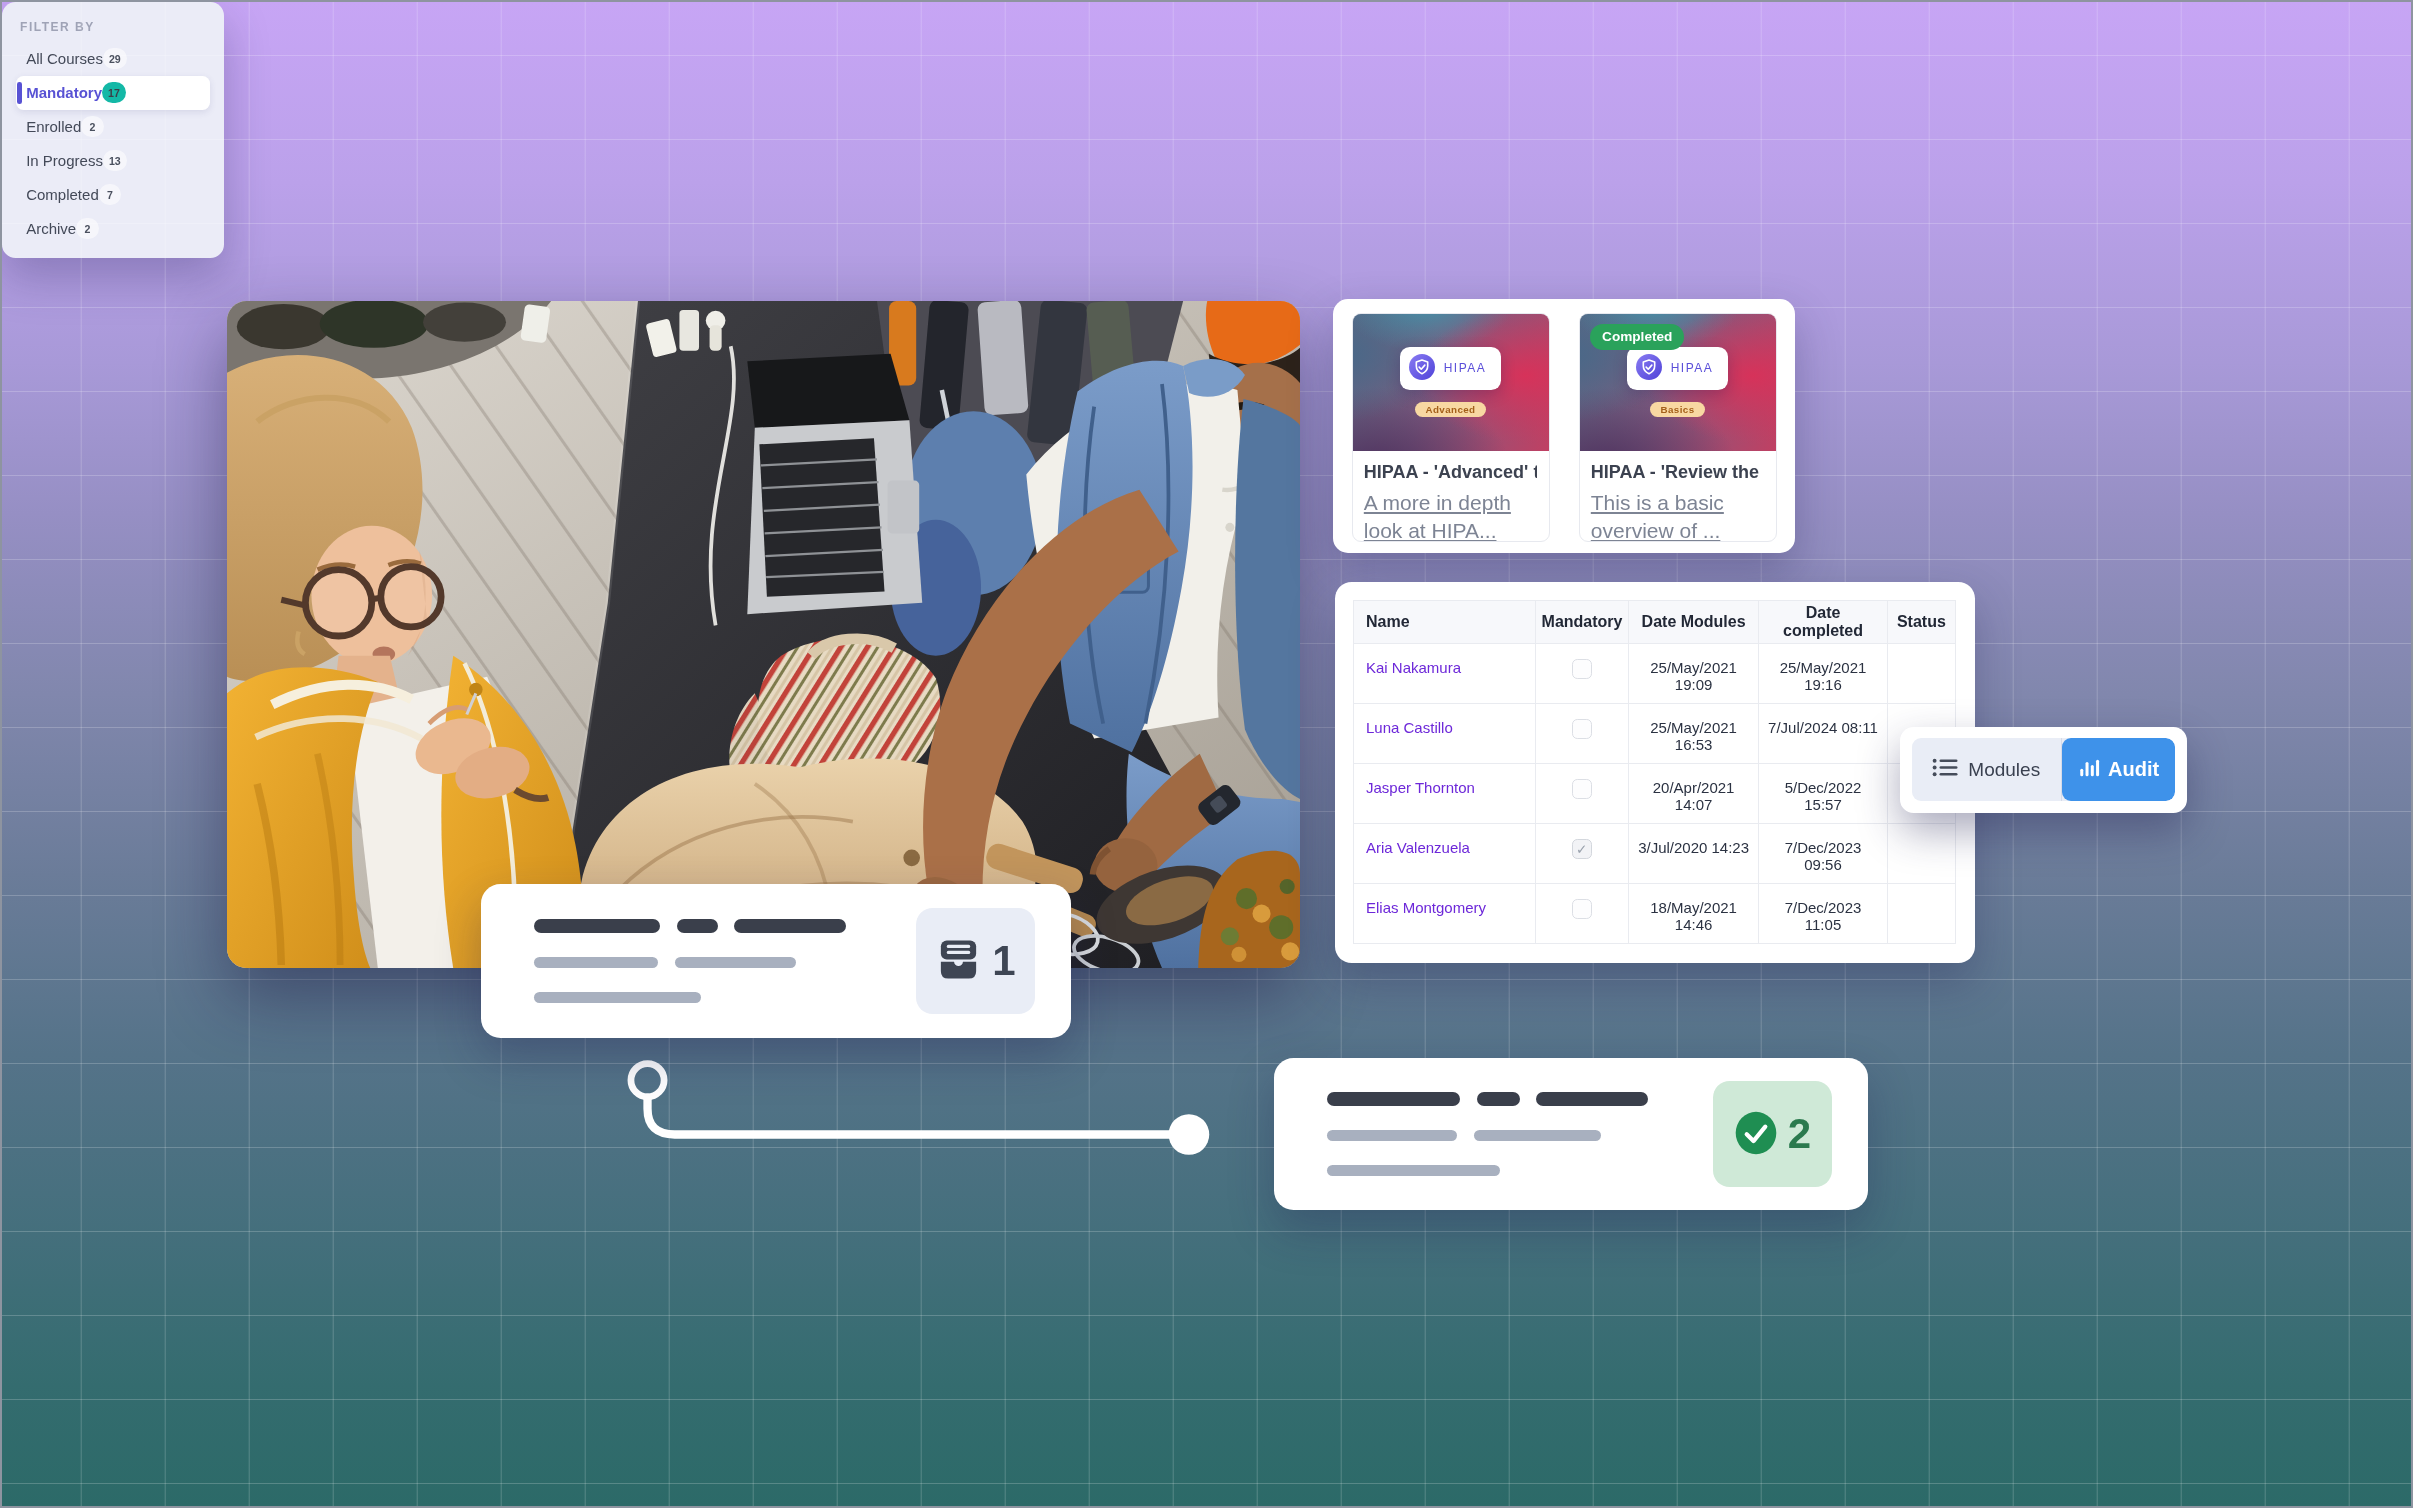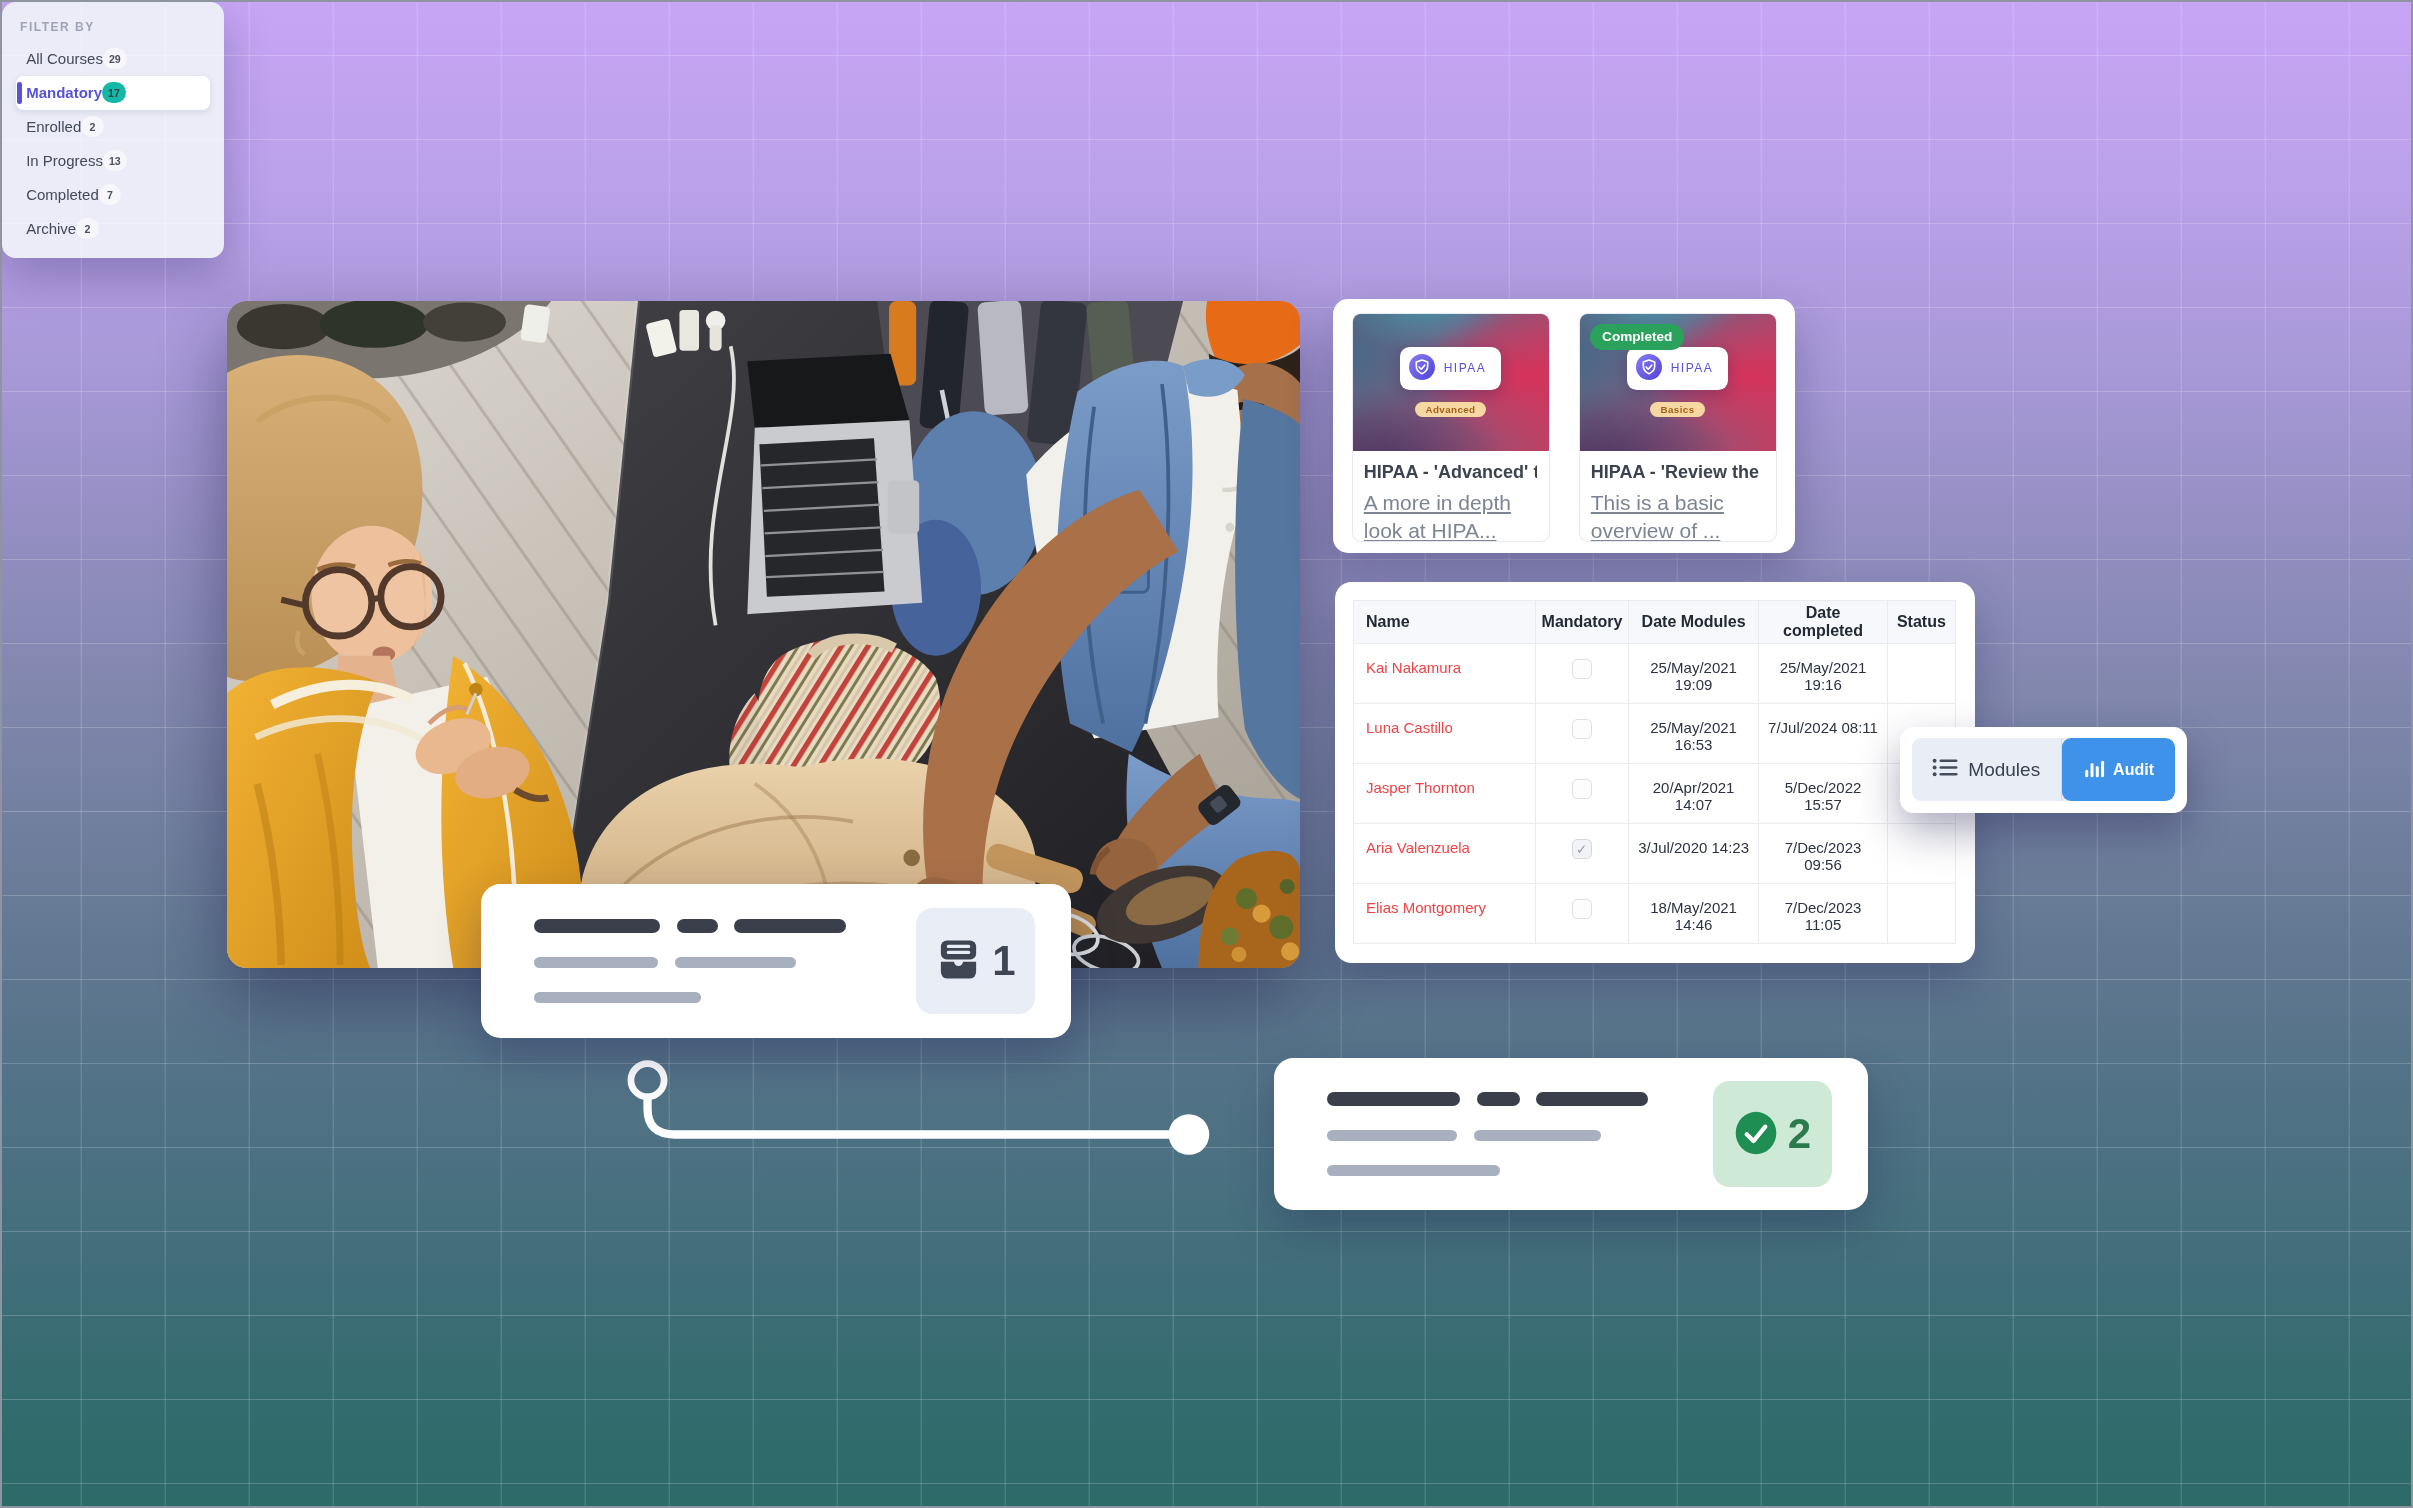--- a/index.html
+++ b/index.html
@@ -113,21 +113,21 @@
   .table-card { left: 1333px; top: 580px; width: 640px; height: 381px; border-radius: 16.6px; z-index: 3; padding: 18px; }
   table.enroll { width: 603px; border-collapse: collapse; table-layout: fixed; }
   .enroll th, .enroll td { border: 1.5px solid #e9ebf0; }
   .enroll th {
     background: #f7f8fb; height: 38px; font-size: 16px; font-weight: 700; color: #222836;
     text-align: center; padding: 3px 6px;
   }
   .enroll th.col-name { text-align: left; padding-left: 12px; }
   .enroll td { height: 60px; vertical-align: top; padding: 15px 6px 6px; font-size: 15px; color: #2b3242; text-align: center; }
   .enroll td.cell-name { text-align: left; padding-left: 12px; }
-  .enroll a.name-link { color: #ef4444; text-decoration: none; cursor: pointer; margin-top: 46px; }
+  .enroll a.name-link { color: #6d28d9; text-decoration: none; cursor: pointer; margin-top: 46px; }
   .col-name { width: 181px; } .col-mand { width: 93px; } .col-enr { width: 130px; } .col-comp { width: 128px; } .col-status { width: 68px; }
   .checkbox {
     width: 19.6px; height: 19.6px; border: 1.5px solid #dcdfe5; border-radius: 5.3px;
     background: #fdfdfe; display: inline-flex; align-items: center; justify-content: center;
     cursor: pointer;
   }
   .checkbox.checked { background: #f2f3f6; border-color: #d3d7dd; }
   .checkbox.checked::after { content: "\2713"; font-size: 13.6px; color: #9aa2ad; }
 
   
@@ -135,21 +135,21 @@
   .seg { display: flex; height: 63px; height: 63px; }
   .seg { background: #e9edf6; border-radius: 9px; overflow: hidden; height: 63px; }
   .seg-modules {
     flex: 1 1 auto; display: flex; align-items: center; justify-content: center; gap: 9px;
     color: #3a4150; font-size: 19px; cursor: pointer;
   }
   .seg-divider { width: 1.5px; background: #d6dbe8; }
   .seg-audit {
     width: 113px; background: #3e92ea; border-radius: 9px; color: #fff;
     display: flex; align-items: center; justify-content: center; gap: 7.5px;
-    font-size: 16px; font-weight: 700; cursor: pointer;
+    font-size: 20px; font-weight: 700; cursor: pointer;
   }
 
   
   .callout { border-radius: 19.6px; z-index: 4; display: flex; align-items: center; padding: 0 36px 0 53px; }
   .callout-1 { left: 479px; top: 882px; width: 590px; height: 154px; }
   .callout-2 { left: 1272px; top: 1056px; width: 594px; height: 152px; }
   .skeleton { flex: 1 1 auto; display: flex; flex-direction: column; gap: 23.4px; }
   .skel-row { display: flex; gap: 16.6px; }
   .skel-seg { border-radius: 7.5px; }
   .skel-dark { height: 14.3px; background: #3a3f4b; }

